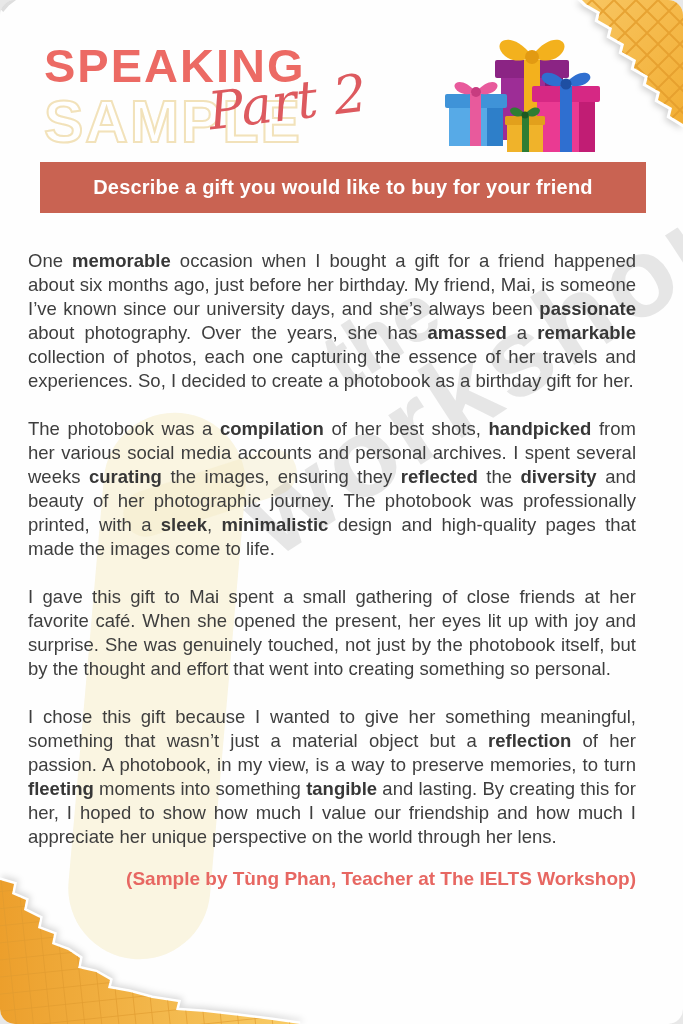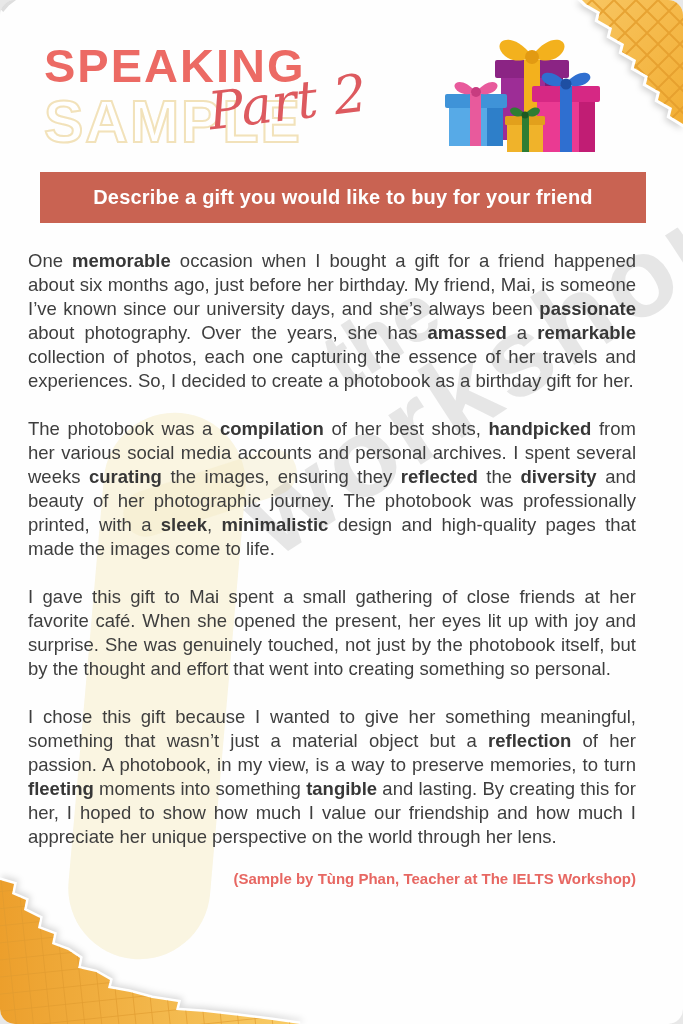--- a/index.html
+++ b/index.html
@@ -36,21 +36,21 @@
   .corner-tr { position:absolute; top:0; right:0; width:135px; height:150px;
                filter:drop-shadow(-2px 2px 3px rgba(0,0,0,.18)); }
   .corner-bl { position:absolute; left:0; bottom:0; width:360px; height:150px;
                filter:drop-shadow(2px -2px 3px rgba(0,0,0,.15)); }
   .corner-speck { position:absolute; left:0; top:0; width:16px; height:12px;
                background:#bdbdbd; opacity:.5;
                clip-path:polygon(0 0, 100% 0, 55% 45%, 20% 100%, 0 70%); }
 
   
   .banner {
-    position:absolute; left:40px; top:172px; width:606px; height:51px;
+    position:absolute; left:40px; top:162px; width:606px; height:51px;
     background:var(--banner-bg);
     display:flex; align-items:center; justify-content:center;
   }
   .banner span {
     color:var(--banner-text); font-size:20px; font-weight:700; letter-spacing:.2px;
   }
 
   
   .swoosh {
     position:absolute; left:86px; top:412px; width:142px; height:548px;
@@ -74,21 +74,21 @@
   
   .essay {
     position:absolute; left:28px; top:249px; width:608px; z-index:3;
     color:var(--body-text); font-size:18.5px; line-height:24px;
     text-align:justify;
   }
   .essay p { margin-bottom:24px; }
   .essay b { font-weight:700; color:#373737; }
 
   .attribution {
-    text-align:right; font-size:15px; font-weight:700;
+    text-align:right; font-size:19px; font-weight:700;
     color:var(--attribution); margin-top:-6px;
   }
 </style>
 </head>
 <body>
 
 <div class="page">
 
   <div class="corner-speck"></div>
 

